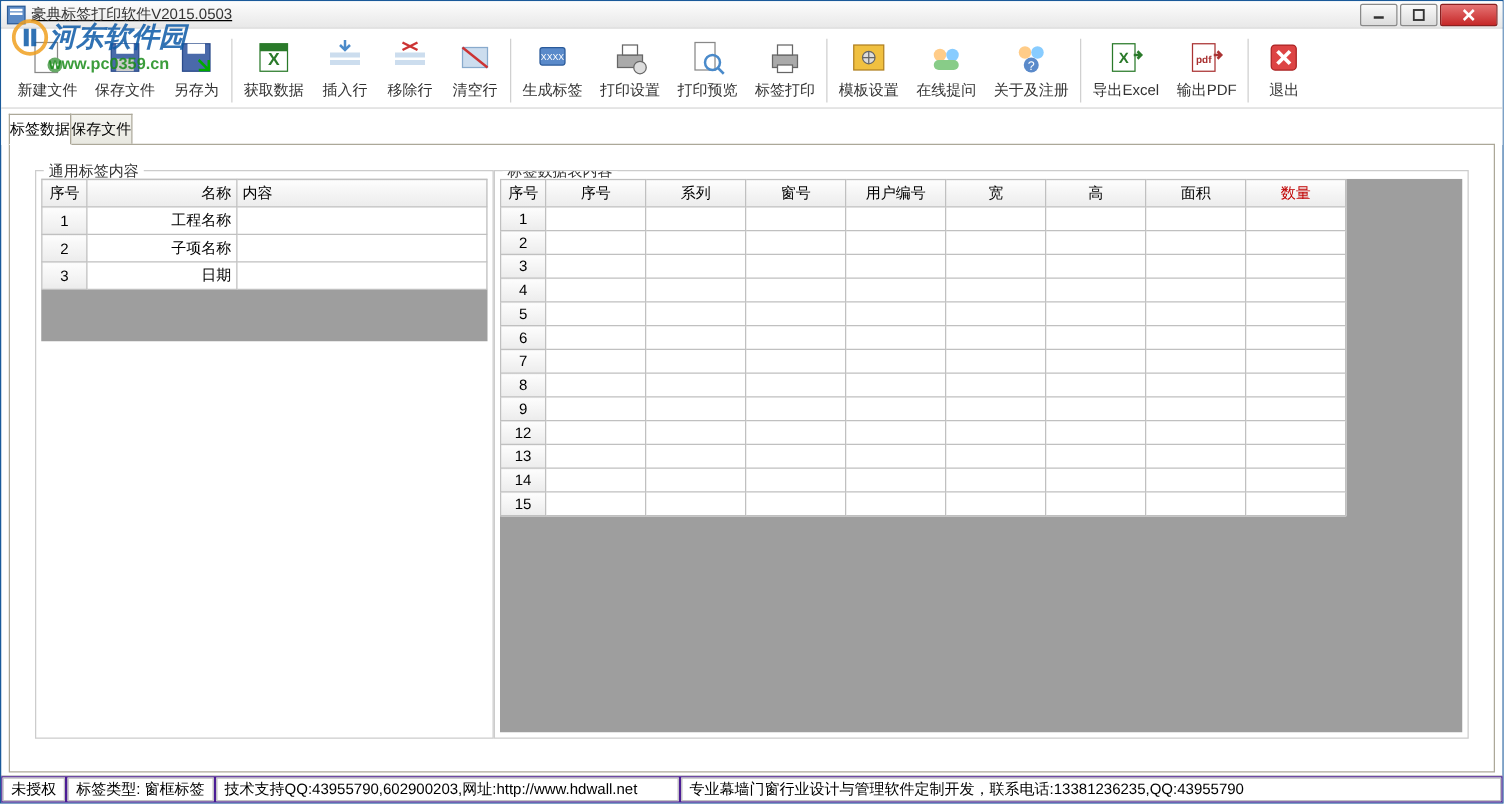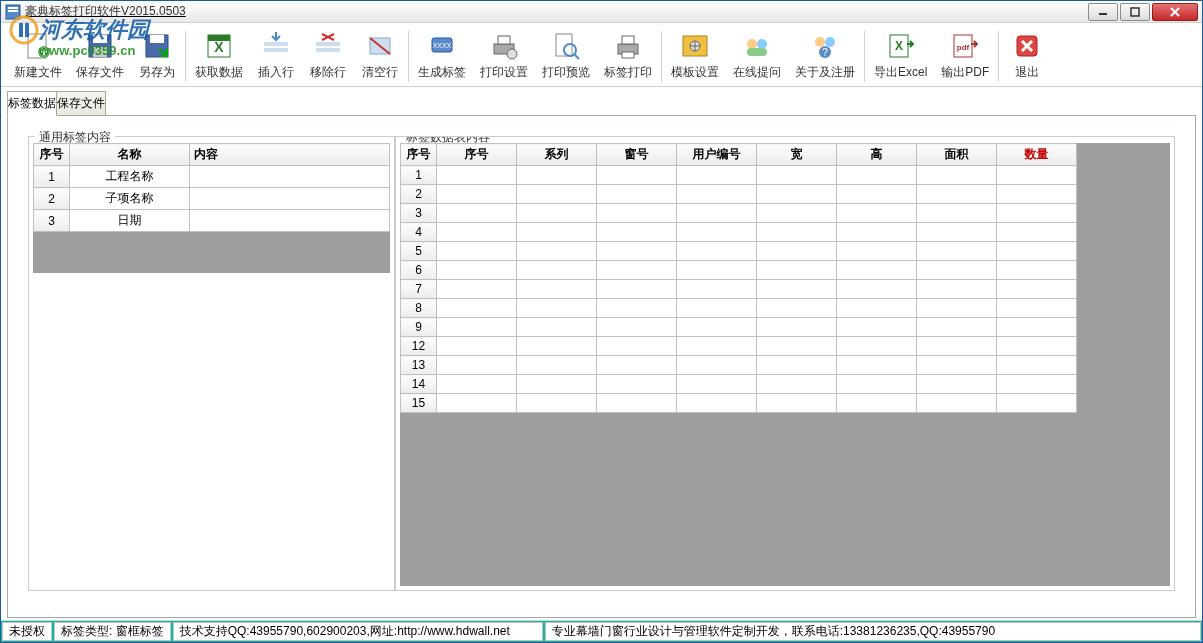--- a/index.html
+++ b/index.html
@@ -33,33 +33,33 @@
     
     .group { border: 1px solid #cccccc; padding: 6px 4px 4px 4px; position: relative; margin-bottom: 6px; }
     .group .legend { position: absolute; top: -8px; left: 6px; background: #fff; padding: 0 4px; font-size: 12px; color: #333; }
     .group.flex1 { flex: 1; display: flex; flex-direction: column; overflow: hidden; justify-content: flex-end; }
     
     
     .grid-wrap { overflow: auto; background: #9e9e9e; position: relative; }
     .grid-wrap.top { height: 130px; }
     .grid { border-collapse: collapse; background: #fff; }
     .grid th, .grid td { border: 1px solid #c0c0c0; padding: 2px 4px; font-size: 12px; height: 19px; background: #fff; }
-    .grid th { background: linear-gradient(to bottom,#fdfdfd,#ececec); font-weight: bold; text-align: center; }
+    .grid th { background: linear-gradient(to bottom,#fdfdfd,#ececec); font-weight: normal; text-align: center; }
     .grid .rownum { background: linear-gradient(to bottom,#fdfdfd,#ececec); text-align: center; width: 36px; }
-    .grid .col-name { width: 120px; text-align: center; }
+    .grid .col-name { width: 120px; text-align: right; }
     .grid .col-content { width: 200px; text-align: left; }
     .grid .q-red { color: #c00000; }
     
     .bottom-grid-area { flex: 1; overflow: hidden; position: relative; display: flex; }
     .bottom-grid-scroll { overflow-y: scroll; overflow-x: hidden; width: 100%; background: #9e9e9e; }
     .grid-bottom th, .grid-bottom td { width: 80px; }
     .grid-bottom .rownum { width: 36px; }
     
     
-    .statusbar { display: flex; border-top: 1px solid #d0d0d0; height: 22px; align-items: stretch; font-size: 12px; background: #14b8a6; }
+    .statusbar { display: flex; border-top: 1px solid #d0d0d0; height: 22px; align-items: stretch; font-size: 12px; background: #4c1d95; }
     .status-cell { padding: 2px 6px; border: 1px solid #c0c0c0; display: flex; align-items: center; margin: 1px; background: #fff; }
     .status-cell.flex { flex: 1; }
     
     
     .watermark { position: absolute; top: 14px; left: 8px; pointer-events: none; opacity: 0.85; z-index: 100; }
     .watermark .logo { display: flex; align-items: center; }
     .watermark .logo-text { font-size: 22px; font-weight: bold; color: #0d5aa7; font-style: italic; }
     .watermark .url { font-size: 13px; color: #1a8c1a; font-weight: bold; margin-top: -2px; margin-left: 30px; }
   </style>
 </head>

